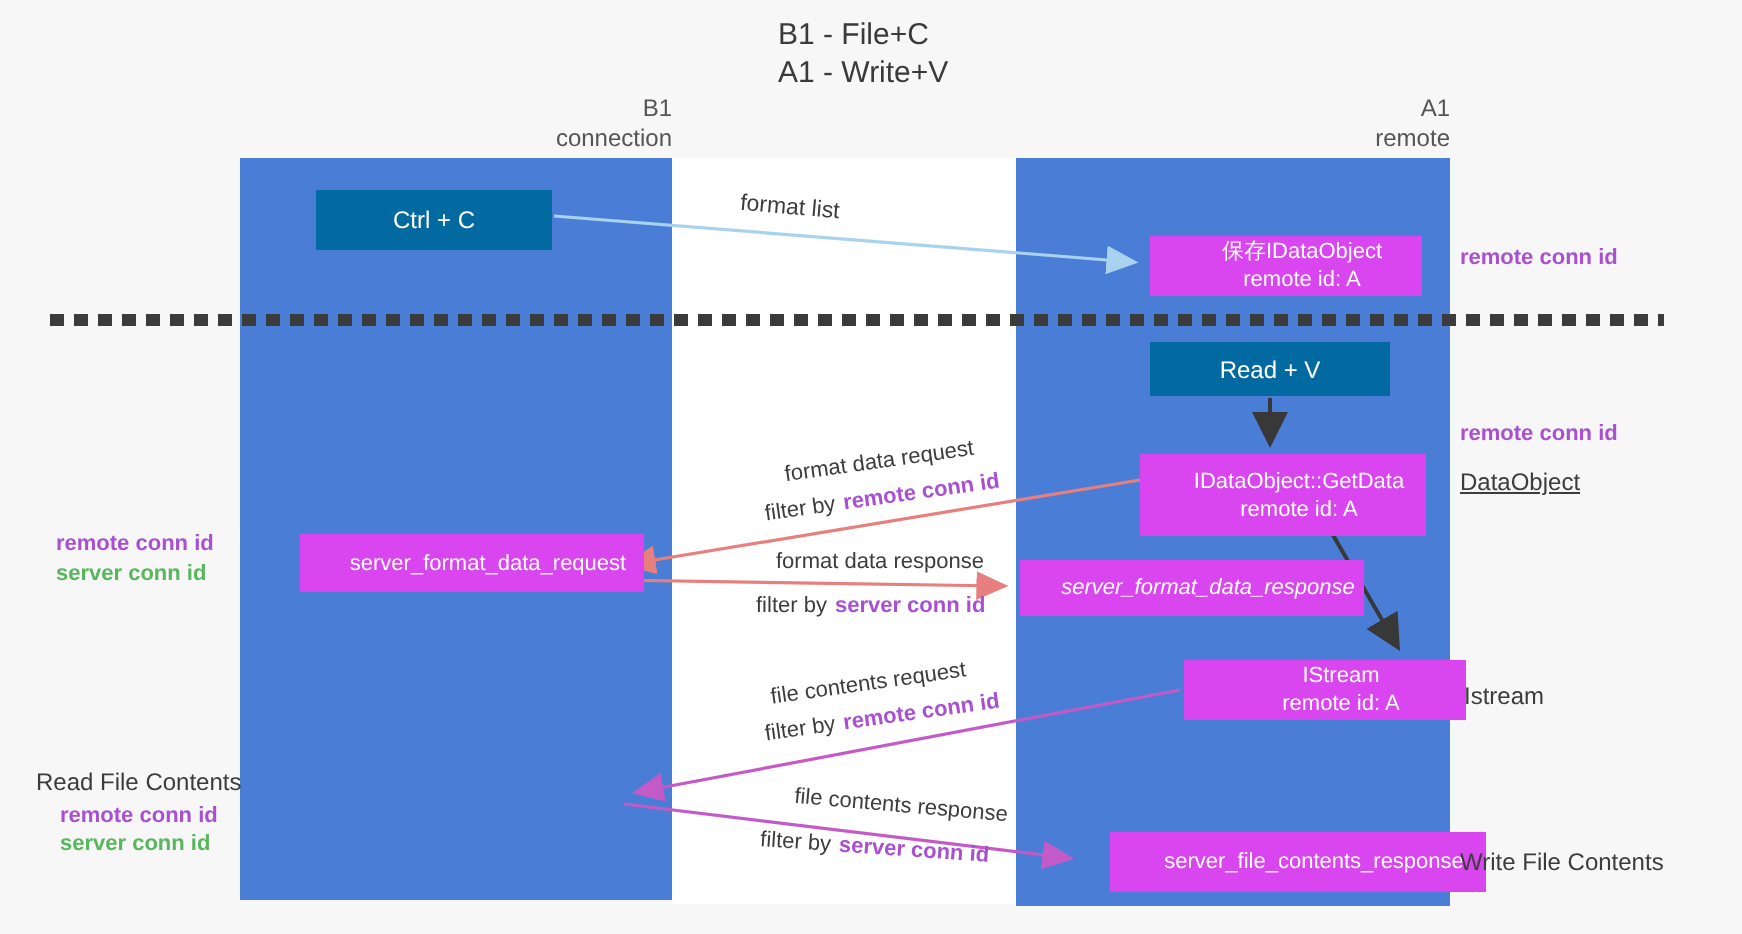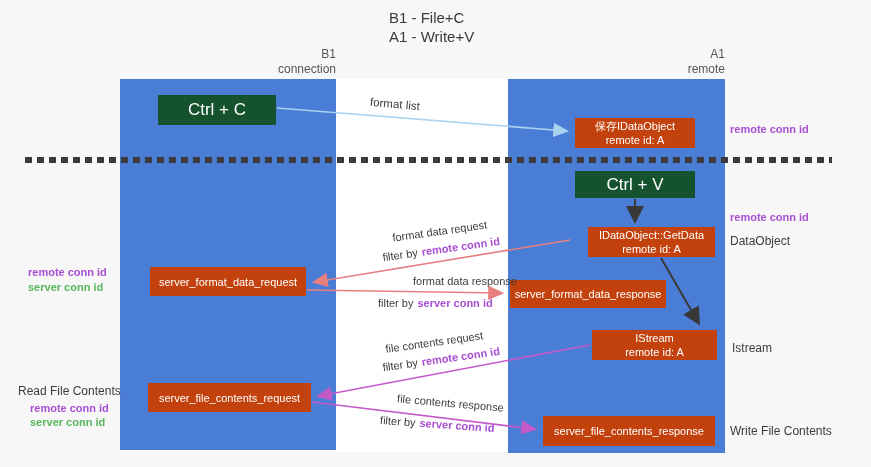--- a/index.html
+++ b/index.html
@@ -11,32 +11,32 @@
   .lane.left{left:120px;width:216px;height:371px;}
   .lane.right{left:508px;width:217px;height:374px;}
 
   .title-block{position:absolute;left:389px;top:8px;font-size:15px;line-height:19px;color:#3a3a3a;white-space:nowrap;}
   .lane-header{position:absolute;top:47px;text-align:right;font-size:12px;line-height:15px;color:#555;}
   .lane-header.left{left:120px;width:216px;}
   .lane-header.right{left:508px;width:217px;}
 
   .box{position:absolute;display:flex;flex-direction:column;align-items:center;justify-content:center;
        color:#ffffff;text-align:center;font-size:11px;line-height:14px;white-space:nowrap;}
-  .box.green{background:#14532d;font-size:17px;}
-  .box.orange{background:#c2410c;}
+  .box.green{background:#0369a1;font-size:12px;}
+  .box.orange{background:#d946ef;padding-left:16px;}
 
   .b-ctrl-c{left:158px;top:95px;width:118px;height:30px;}
   .b-save{left:575px;top:118px;width:120px;height:30px;}
   .b-ctrl-v{left:575px;top:171px;width:120px;height:27px;}
-  .b-getdata{left:588px;top:227px;width:127px;height:30px;}
+  .b-getdata{left:570px;top:227px;width:127px;height:41px;}
   .b-fmt-req{left:150px;top:267px;width:156px;height:29px;}
-  .b-fmt-res{left:510px;top:280px;width:156px;height:28px;}
+  .b-fmt-res{left:510px;top:280px;width:156px;height:28px;font-style:italic;}
   .b-istream{left:592px;top:330px;width:125px;height:30px;}
   .b-file-req{left:148px;top:383px;width:163px;height:29px;}
-  .b-file-res{left:543px;top:416px;width:172px;height:30px;}
+  .b-file-res{left:555px;top:416px;width:172px;height:30px;}
 
   .dashed-line{position:absolute;left:25px;top:157px;width:807px;height:6px;
     background:repeating-linear-gradient(90deg,#3b3b3b 0 7px,transparent 7px 12px);}
 
   .note{position:absolute;font-size:12px;color:#3c3c3c;white-space:nowrap;}
   .note.bold-purple{font-weight:bold;color:#a84fd2;font-size:11px;}
   .note.bold-green{font-weight:bold;color:#58b65c;font-size:11px;}
   .hl-purple{font-weight:bold;color:#a84fd2;margin-left:4px;}
 
   .alabel{position:absolute;font-size:11px;color:#3c3c3c;white-space:nowrap;}
@@ -98,74 +98,71 @@
   <div class="box green b-ctrl-c">
     <span>Ctrl + C</span>
   </div>
 
   <div class="box orange b-save">
     <span>保存IDataObject</span>
     <span>remote id: A</span>
   </div>
 
   <div class="box green b-ctrl-v">
-    <span>Ctrl + V</span>
+    <span>Read + V</span>
   </div>
 
   <div class="box orange b-getdata">
     <span>IDataObject::GetData</span>
     <span>remote id: A</span>
   </div>
 
   <div class="box orange b-fmt-req">
     <span>server_format_data_request</span>
   </div>
 
   <div class="box orange b-fmt-res">
     <span>server_format_data_response</span>
   </div>
 
   <div class="box orange b-istream">
     <span>IStream</span>
     <span>remote id: A</span>
   </div>
 
-  <div class="box orange b-file-req">
-    <span>server_file_contents_request</span>
-  </div>
 
   <div class="box orange b-file-res">
     <span>server_file_contents_response</span>
   </div>
 
   <div class="alabel rot-dn" style="left:370px;top:98px;font-size:11.5px;">format list</div>
 
   <div class="alabel rot-up" style="left:392px;top:225px;">format data request</div>
   <div class="alabel rot-up" style="left:382px;top:243px;">
     <span>filter by</span><span class="hl-purple">remote conn id</span>
   </div>
 
-  <div class="alabel" style="left:388px;top:275px;margin-left:25px;">format data response</div>
+  <div class="alabel" style="left:388px;top:275px;">format data response</div>
   <div class="alabel" style="left:378px;top:297px;">
     <span>filter by</span><span class="hl-purple">server conn id</span>
   </div>
 
   <div class="alabel rot-up" style="left:385px;top:336px;">file contents request</div>
   <div class="alabel rot-up" style="left:382px;top:353px;">
     <span>filter by</span><span class="hl-purple">remote conn id</span>
   </div>
 
   <div class="alabel rot-dn" style="left:397px;top:397px;">file contents response</div>
   <div class="alabel rot-dn2" style="left:380px;top:418px;">
     <span>filter by</span><span class="hl-purple">server conn id</span>
   </div>
 
   <div class="note bold-purple" style="left:730px;top:123px;">remote conn id</div>
   <div class="note bold-purple" style="left:730px;top:211px;">remote conn id</div>
-  <div class="note" style="left:730px;top:234px;">DataObject</div>
+  <div class="note" style="left:730px;top:234px;text-decoration:underline;">DataObject</div>
   <div class="note" style="left:732px;top:341px;">Istream</div>
   <div class="note" style="left:730px;top:424px;text-align:right;">Write File Contents</div>
 
   <div class="note bold-purple" style="left:28px;top:266px;">remote conn id</div>
   <div class="note bold-green" style="left:28px;top:281px;">server conn id</div>
   <div class="note" style="left:18px;top:384px;">Read File Contents</div>
   <div class="note bold-purple" style="left:30px;top:402px;">remote conn id</div>
   <div class="note bold-green" style="left:30px;top:416px;">server conn id</div>
 
 </div>

